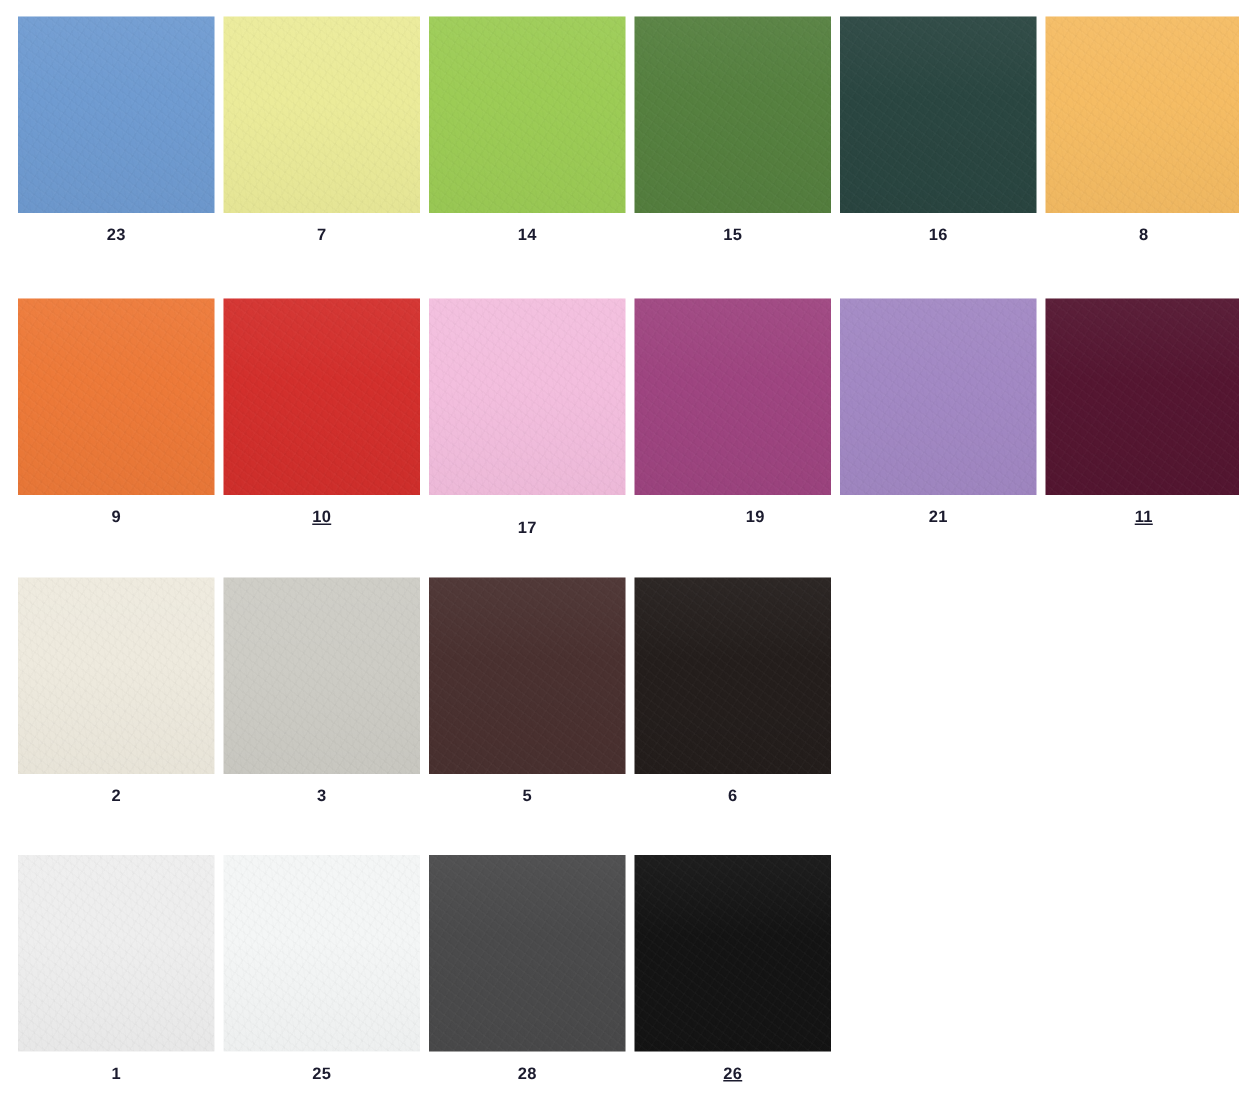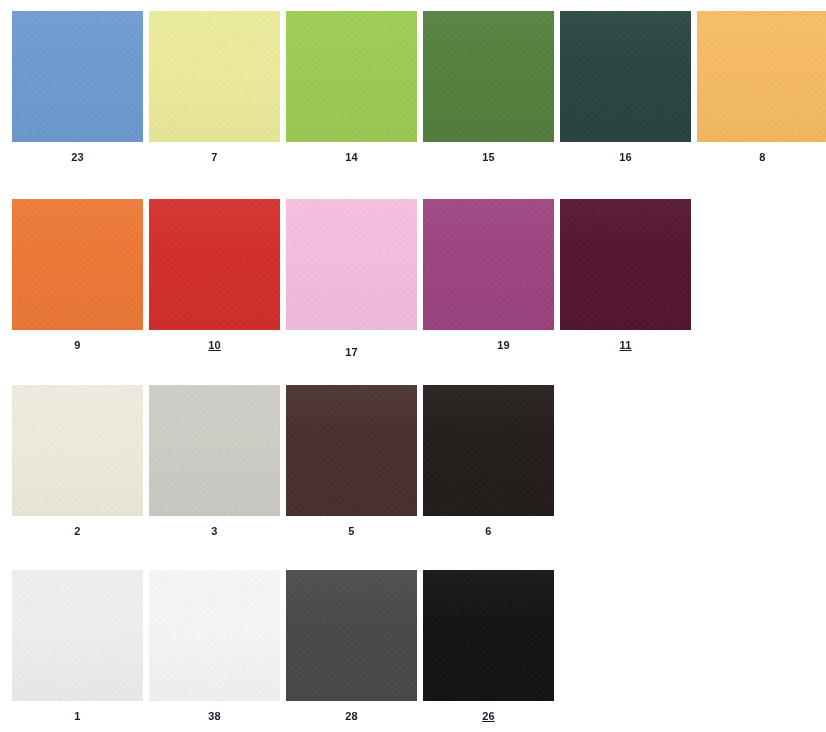--- a/index.html
+++ b/index.html
@@ -131,20 +131,24 @@
     </div>
     <div class="swatch-cell">
       <div class="swatch-chip" style="background-color: rgb(243, 190, 222);"></div>
       <div class="swatch-label" style="color: rgb(27, 27, 46); margin-top: 16px;">17</div>
     </div>
     <div class="swatch-cell">
       <div class="swatch-chip" style="background-color: rgb(158, 68, 128);"></div>
       <div class="swatch-label" style="color: rgb(27, 27, 46); margin-left: 30px;">19</div>
     </div>
     <div class="swatch-cell">
+      <div class="swatch-chip" style="background-color: rgb(162, 136, 196);"></div>
+      <div class="swatch-label" style="color: rgb(27, 27, 46);">21</div>
+    </div>
+    <div class="swatch-cell">
       <div class="swatch-chip" style="background-color: rgb(85, 22, 49);"></div>
       <div class="swatch-label" style="color: rgb(27, 27, 46); text-decoration: underline;">11</div>
     </div>
   </div>
 
   <div class="swatch-row swatch-row-3">
     <div class="swatch-cell">
       <div class="swatch-chip" style="background-color: rgb(238, 234, 222);"></div>
       <div class="swatch-label" style="color: rgb(27, 27, 46);">2</div>
     </div>
@@ -162,21 +166,21 @@
     </div>
   </div>
 
   <div class="swatch-row swatch-row-4">
     <div class="swatch-cell">
       <div class="swatch-chip" style="background-color: rgb(238, 238, 238);"></div>
       <div class="swatch-label" style="color: rgb(27, 27, 46);">1</div>
     </div>
     <div class="swatch-cell">
       <div class="swatch-chip" style="background-color: rgb(244, 246, 246);"></div>
-      <div class="swatch-label" style="color: rgb(27, 27, 46);">38</div>
+      <div class="swatch-label" style="color: rgb(27, 27, 46);">25</div>
     </div>
     <div class="swatch-cell">
       <div class="swatch-chip" style="background-color: rgb(74, 74, 75);"></div>
       <div class="swatch-label" style="color: rgb(27, 27, 46);">28</div>
     </div>
     <div class="swatch-cell">
       <div class="swatch-chip" style="background-color: rgb(20, 20, 20);"></div>
       <div class="swatch-label" style="color: rgb(27, 27, 46); text-decoration: underline;">26</div>
     </div>
   </div>

